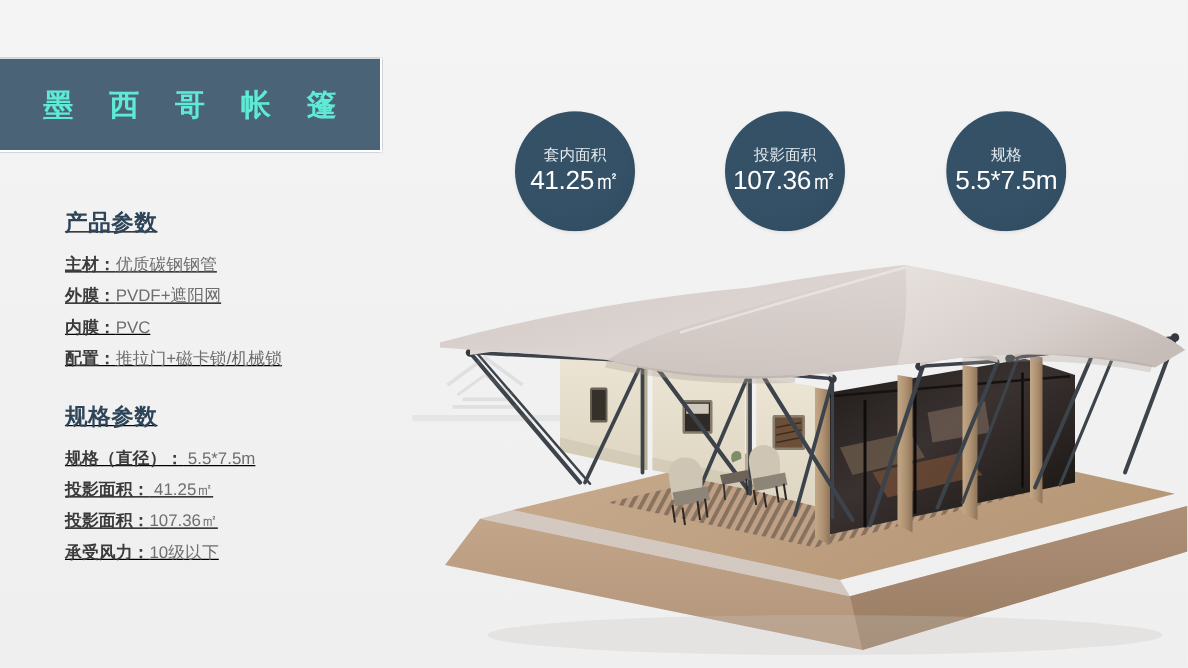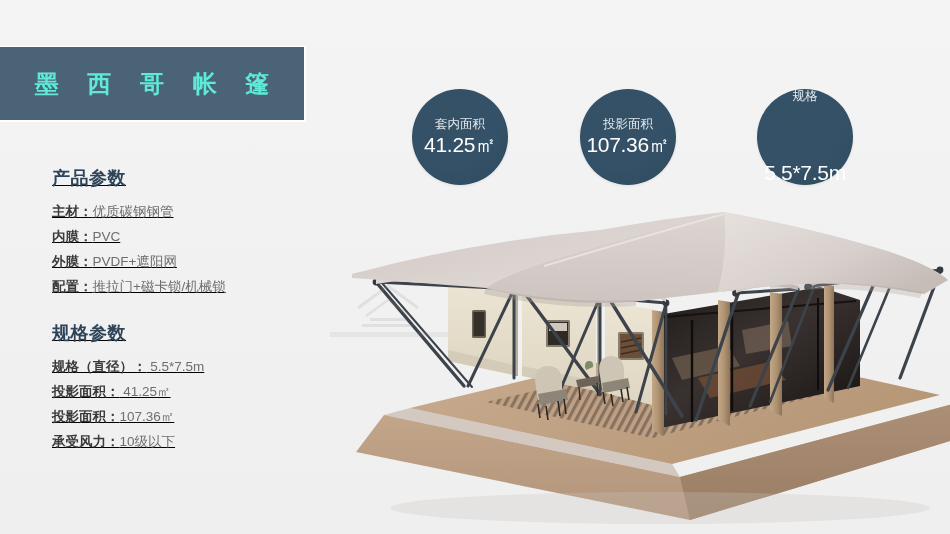--- a/index.html
+++ b/index.html
@@ -109,21 +109,21 @@
   }
   .badge .badge-value {
     font-size: 21px;
     line-height: 24px;
     color: #ffffff;
     white-space: nowrap;
     letter-spacing: -0.3px;
   }
   .badge-1 { left: 412px; top: 89px; }
   .badge-2 { left: 580px; top: 89px; }
-  .badge-3 { left: 757px; top: 89px; justify-content: space-between; }
+  .badge-3 { left: 757px; top: 89px; }
 
   
   .tent-stage {
     position: absolute;
     left: 300px;
     top: 190px;
     width: 650px;
     height: 344px;
   }
   .tent-stage svg {
@@ -163,24 +163,24 @@
 
   <div class="spec-panel">
 
     <div class="section section-1">
       <h2 class="section-heading">产品参数</h2>
 
       <div class="spec-row">
         <span class="spec-label">主材：</span><span class="spec-value">优质碳钢钢管</span>
       </div>
       <div class="spec-row">
+        <span class="spec-label">外膜：</span><span class="spec-value">PVDF+遮阳网</span>
+      </div>
+      <div class="spec-row">
         <span class="spec-label">内膜：</span><span class="spec-value">PVC</span>
-      </div>
-      <div class="spec-row">
-        <span class="spec-label">外膜：</span><span class="spec-value">PVDF+遮阳网</span>
       </div>
       <div class="spec-row">
         <span class="spec-label">配置：</span><span class="spec-value">推拉门+磁卡锁/机械锁</span>
       </div>
     </div>
 
     <div class="section section-2">
       <h2 class="section-heading">规格参数</h2>
 
       <div class="spec-row">

